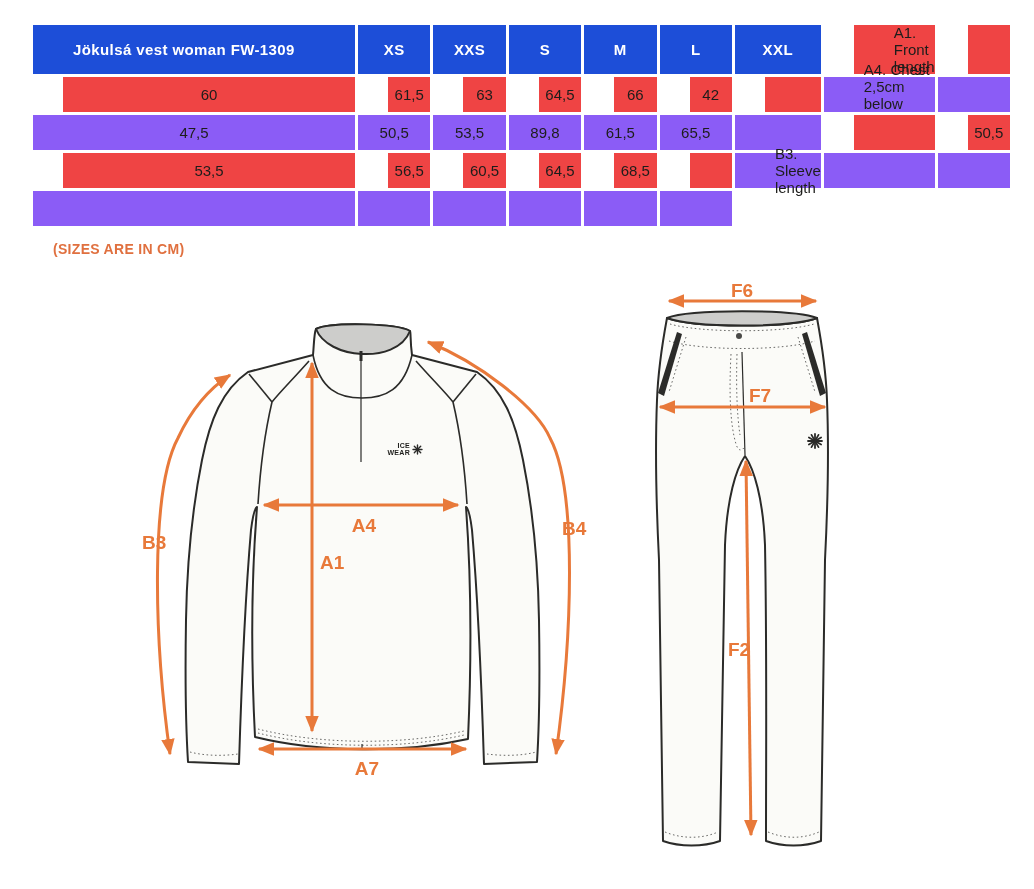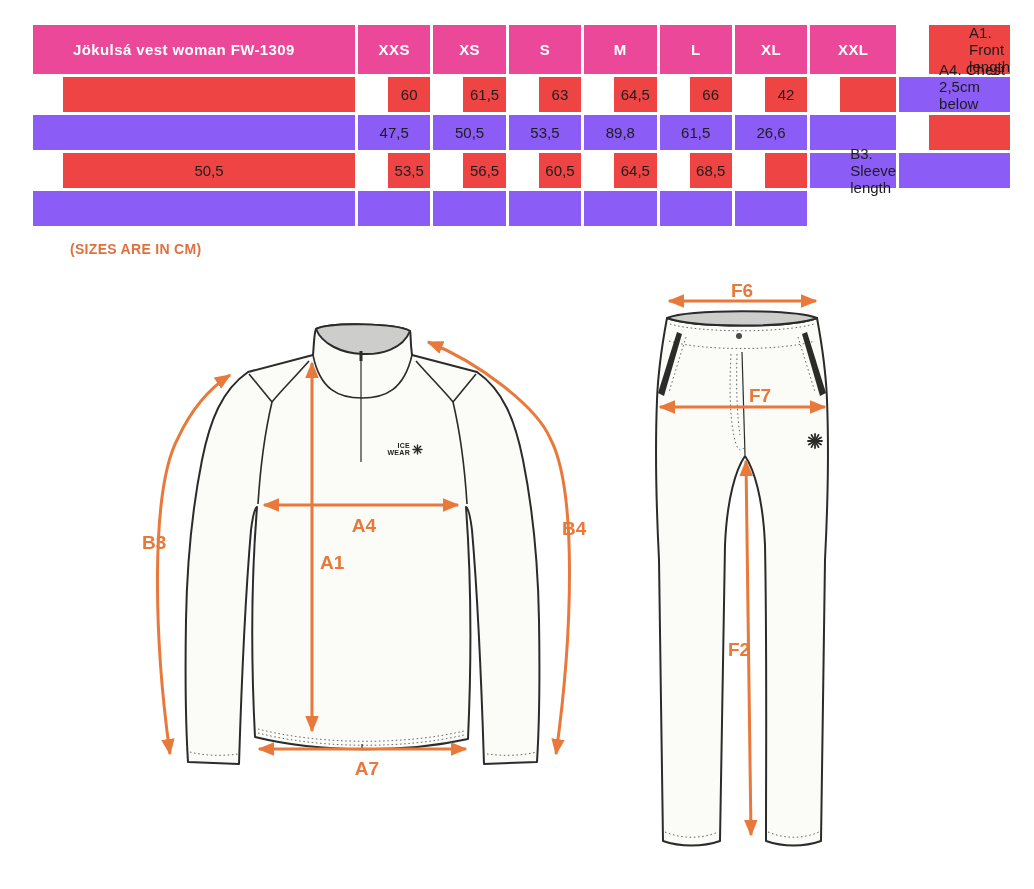--- a/index.html
+++ b/index.html
@@ -9,29 +9,29 @@
   
   .size-table{
     position:absolute;left:33px;top:25px;width:977px;
     display:grid;
     grid-template-columns:322px repeat(8,1fr);
     grid-template-rows:49px repeat(4,35px);
     gap:3px;background:#fff;
   }
   .cell{display:flex;align-items:center;justify-content:center;
         font-size:15px;color:#1d1d1b;}
-  .head{background:#ec4899;color:#fff;font-weight:bold;letter-spacing:.4px;}
+  .head{background:#1d4ed8;color:#fff;font-weight:bold;letter-spacing:.4px;}
   .title-cell{justify-content:flex-start;padding-left:40px;box-sizing:border-box;}
   .label-cell{justify-content:flex-start;padding-left:40px;box-sizing:border-box;}
   .row-dark{background:#ef4444;margin-left:30px;}
   .row-light{background:#8b5cf6;}
 
   
   .units-note{
-    position:absolute;left:70px;top:241px;
+    position:absolute;left:53px;top:241px;
     color:#E0703F;font-size:14px;font-weight:bold;letter-spacing:.3px;
   }
 
   
   .diagram{position:absolute;left:0;top:260px;width:1034px;height:629px;}
   .g{fill:#FBFBF8;stroke:#2B2B29;stroke-width:2;stroke-linejoin:round;}
   .gray{fill:#CDCDCB;stroke:#2B2B29;stroke-width:2;stroke-linejoin:round;}
   .seam{fill:none;stroke:#2B2B29;stroke-width:1.6;}
   .thin{fill:none;stroke:#2B2B29;stroke-width:1.2;}
   .stitch{fill:none;stroke:#6a6a68;stroke-width:1;stroke-dasharray:1.6 2.6;}
@@ -42,46 +42,45 @@
             font-weight:bold;fill:#1d1d1b;letter-spacing:.3px;}
   .spoke{stroke:#2B2B29;stroke-linecap:round;}
   .wedge{fill:#2B2B29;}
 </style>
 </head>
 <body>
 
 <div class="size-table">
 
   <div class="cell head title-cell">Jökulsá vest woman FW-1309</div>
+  <div class="cell head">XS</div>
   <div class="cell head">XXS</div>
-  <div class="cell head">XS</div>
   <div class="cell head">S</div>
   <div class="cell head">M</div>
   <div class="cell head">L</div>
-  <div class="cell head">XL</div>
   <div class="cell head">XXL</div>
 
   <div class="cell row-dark label-cell">A1. Front length</div>
   <div class="cell row-dark"></div>
   <div class="cell row-dark">60</div>
   <div class="cell row-dark">61,5</div>
   <div class="cell row-dark">63</div>
   <div class="cell row-dark">64,5</div>
   <div class="cell row-dark">66</div>
   <div class="cell row-dark">42</div>
   <div class="cell row-dark"></div>
 
   <div class="cell row-light label-cell">A4. Chest 2,5cm below armpit</div>
   <div class="cell row-light"></div>
   <div class="cell row-light">47,5</div>
   <div class="cell row-light">50,5</div>
   <div class="cell row-light">53,5</div>
   <div class="cell row-light">89,8</div>
   <div class="cell row-light">61,5</div>
-  <div class="cell row-light">26,6</div>
+  <div class="cell row-light">65,5</div>
   <div class="cell row-light"></div>
 
   <div class="cell row-dark"></div>
   <div class="cell row-dark">50,5</div>
   <div class="cell row-dark">53,5</div>
   <div class="cell row-dark">56,5</div>
   <div class="cell row-dark">60,5</div>
   <div class="cell row-dark">64,5</div>
   <div class="cell row-dark">68,5</div>
   <div class="cell row-dark"></div>

